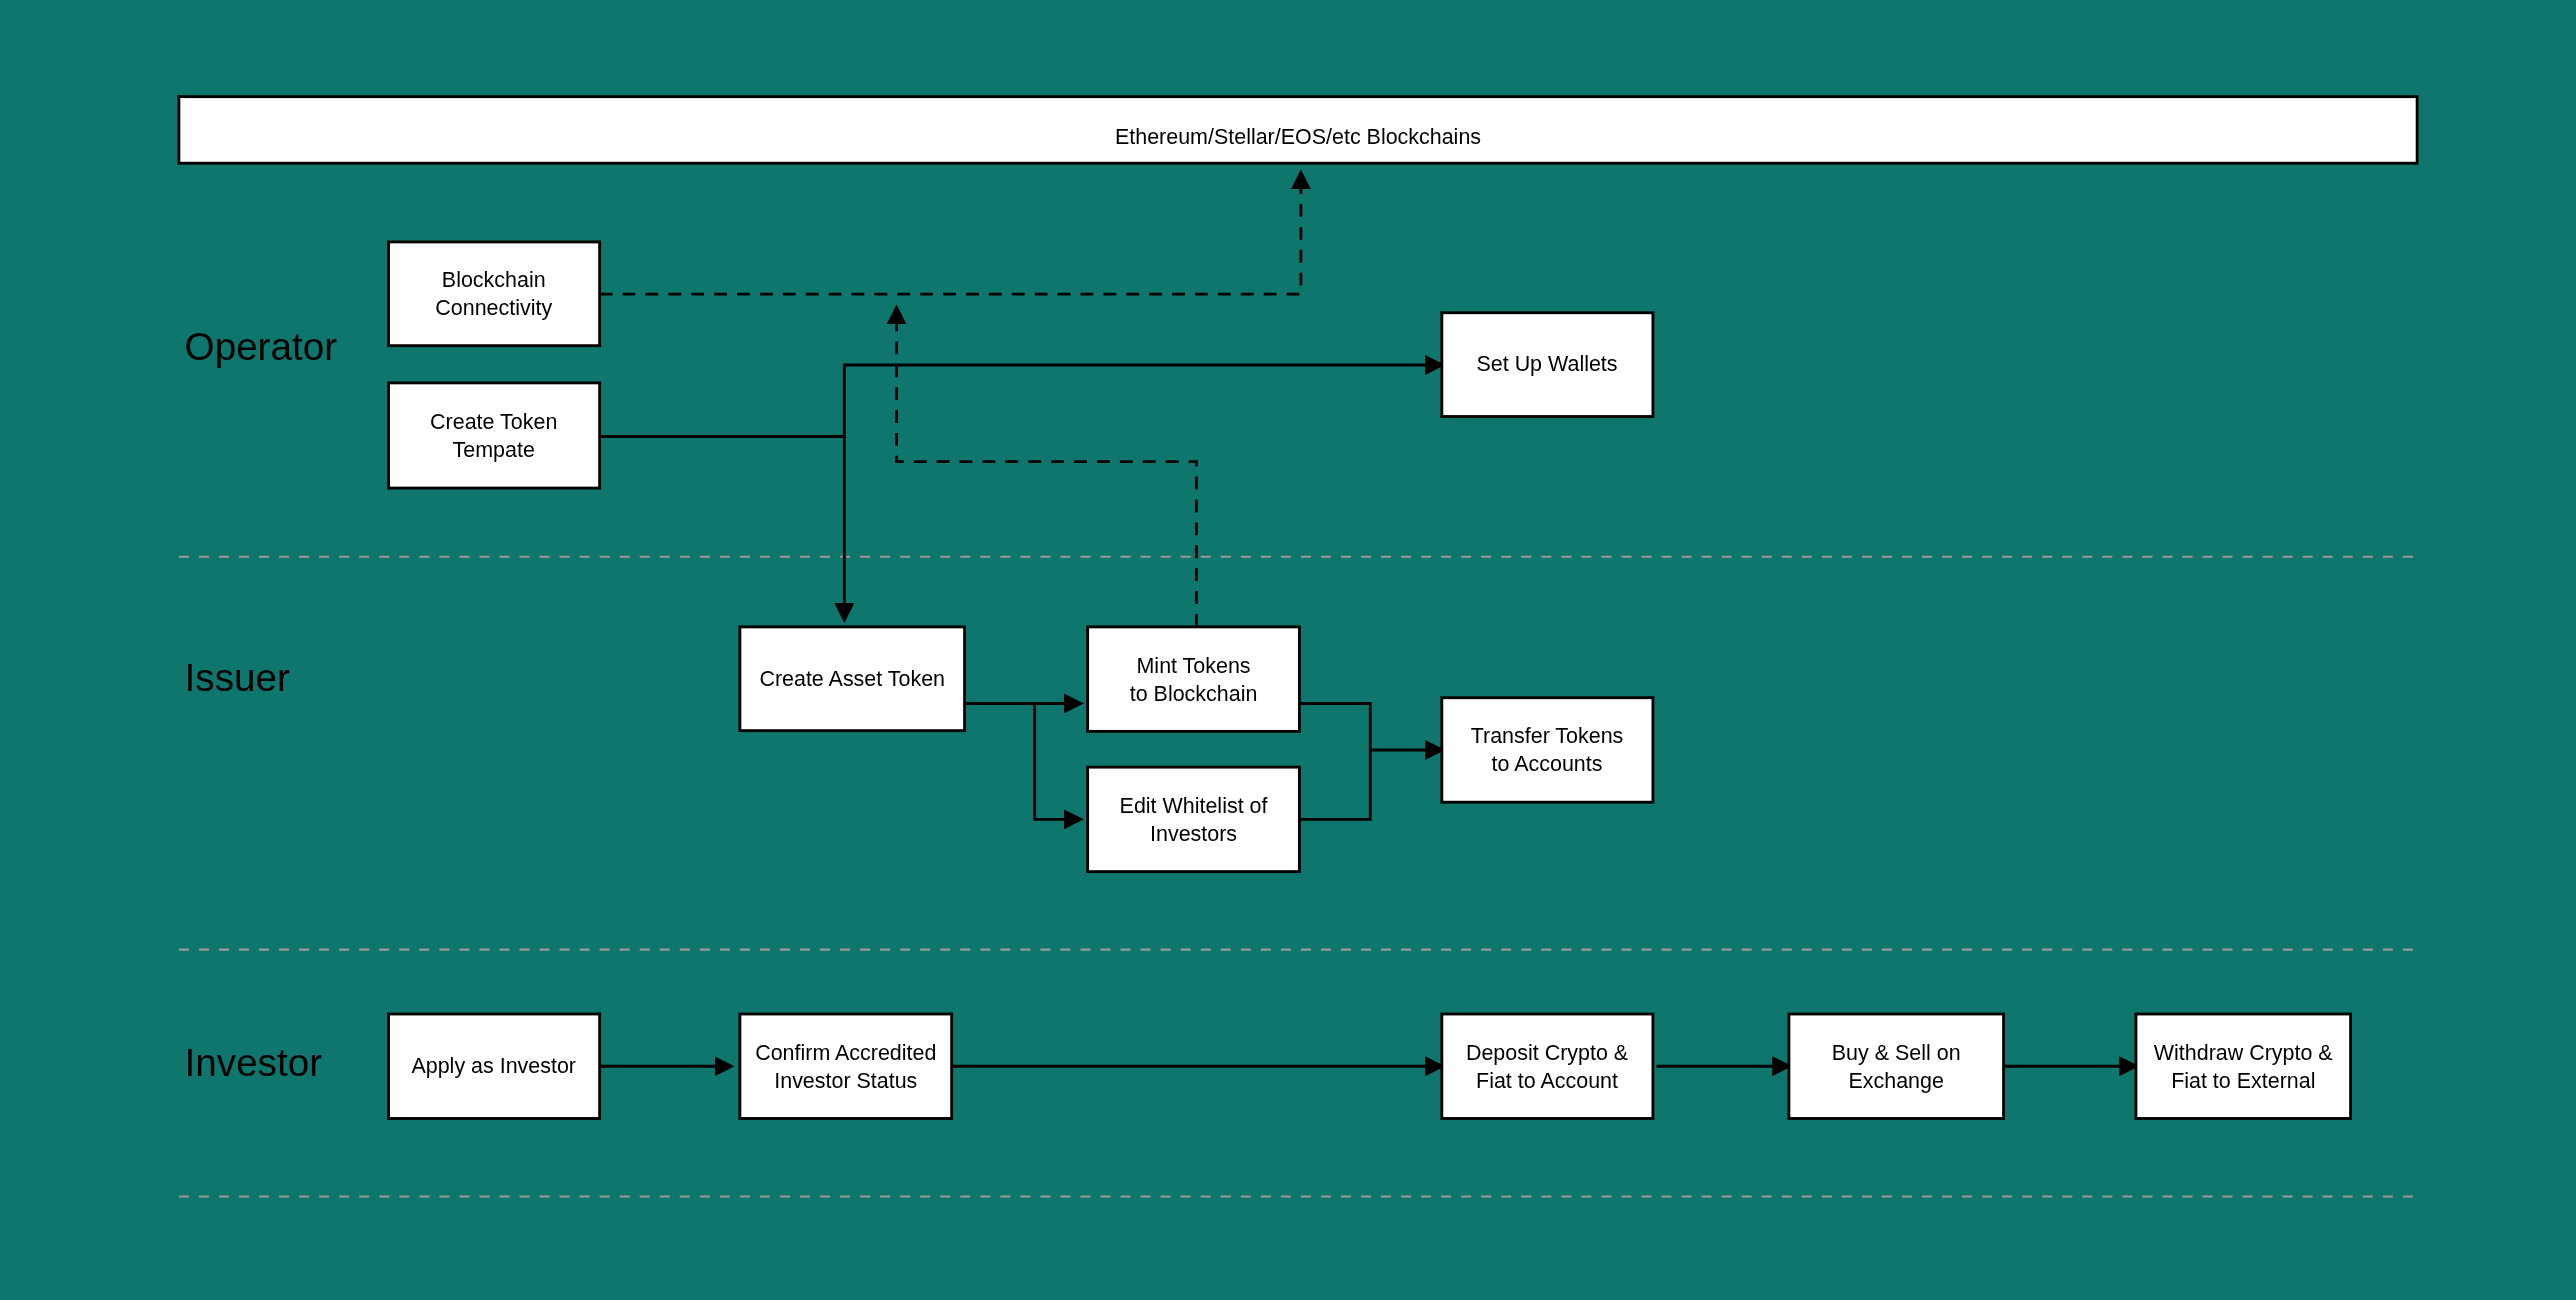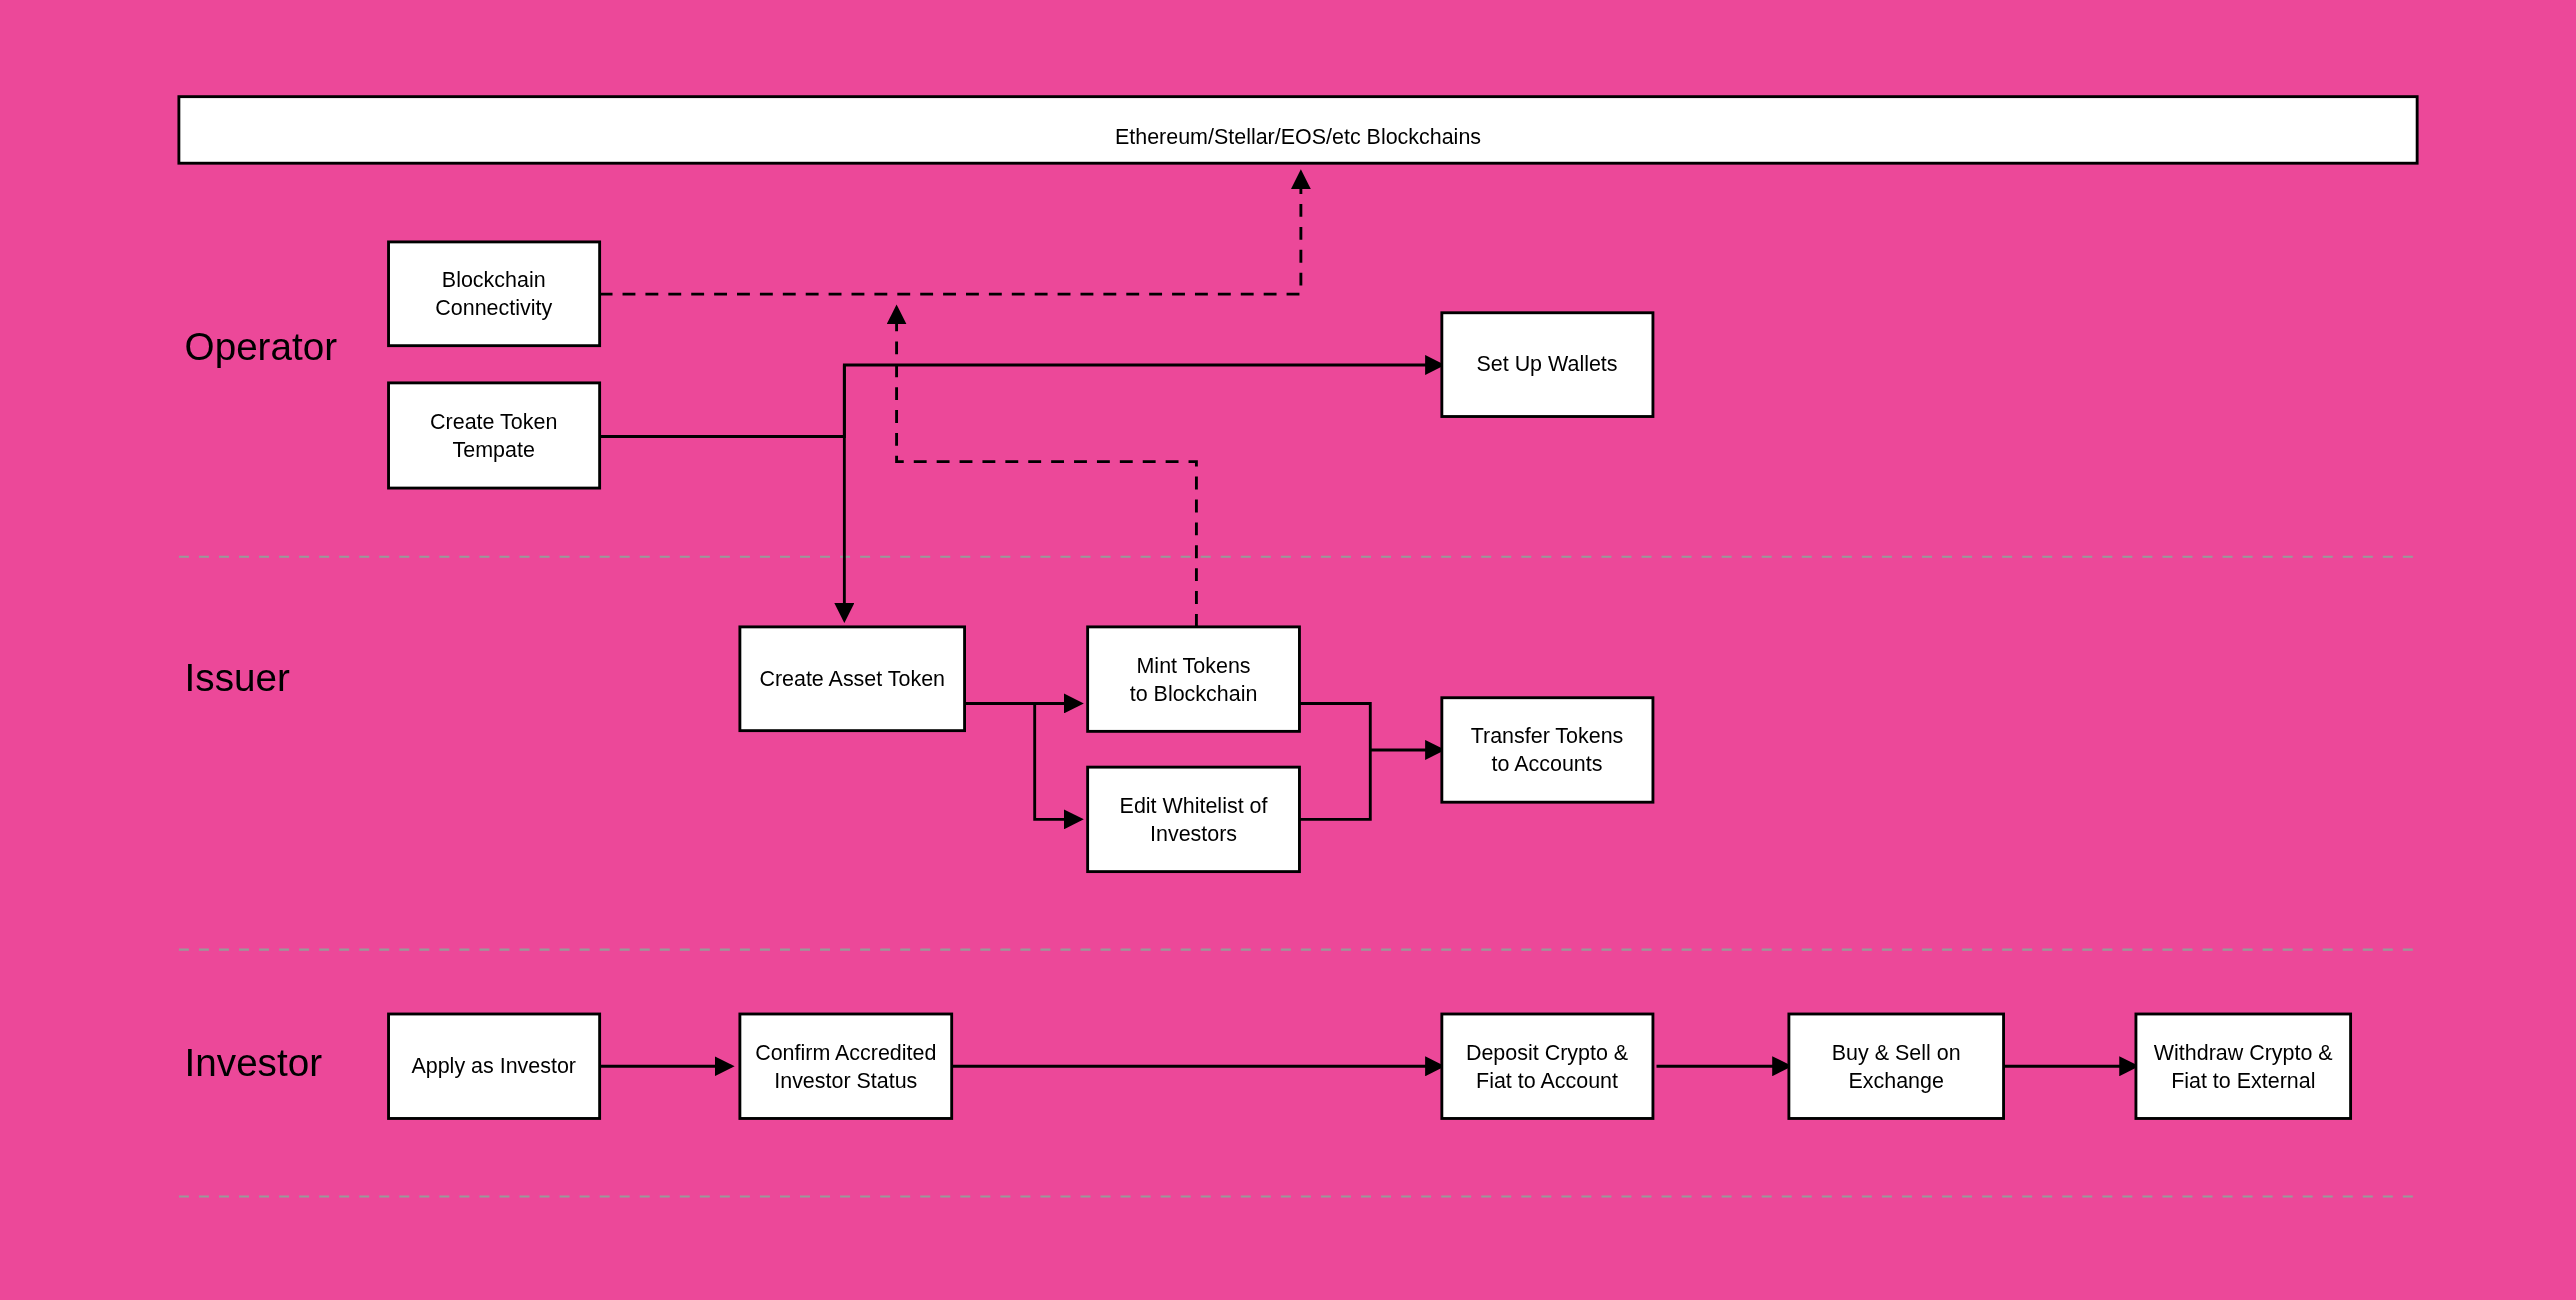--- a/index.html
+++ b/index.html
@@ -11,21 +11,21 @@
   body {
     width: 2576px;
     height: 1301px;
     font-family: "Liberation Sans", sans-serif;
     overflow: hidden;
   }
   #diagram-root {
     position: relative;
     width: 2576px;
     height: 1301px;
-    background: #ec4899;
+    background: #0f766e;
   }
   svg.canvas {
     display: block;
     width: 2576px;
     height: 1301px;
   }
   .node-rect {
     fill: #ffffff;
     stroke: #000000;
     stroke-width: 4;

